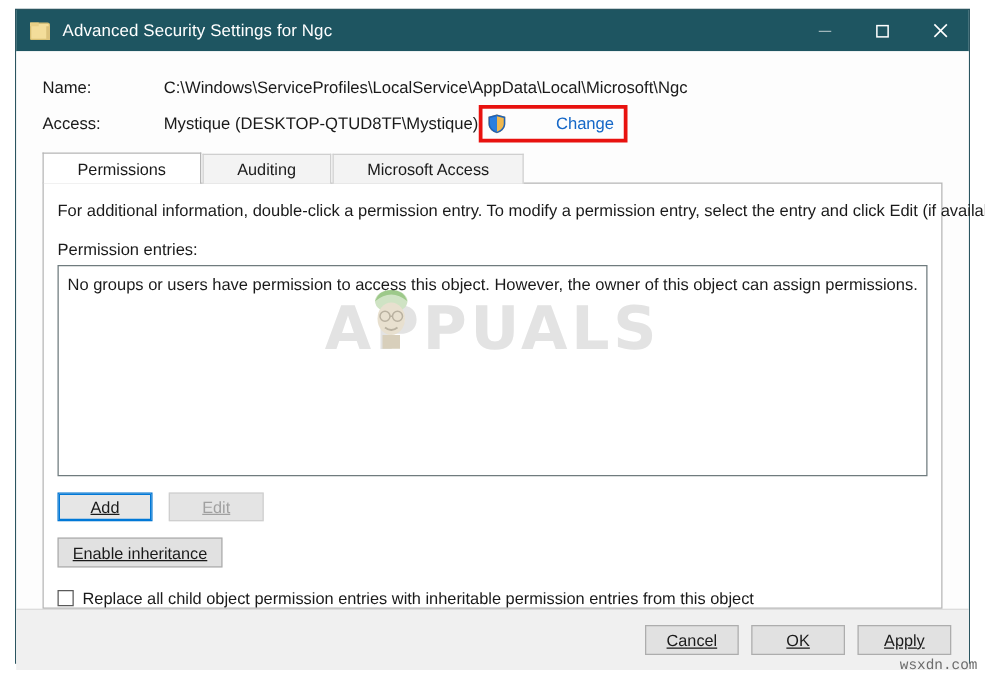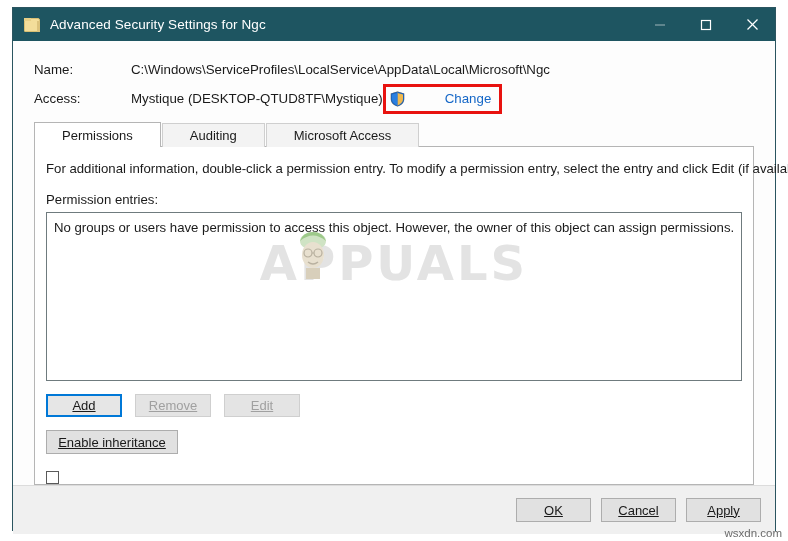--- a/index.html
+++ b/index.html
@@ -331,21 +331,21 @@
     min-width: 75px;
     height: 24px;
   }
 
   .wsxdn {
     position: absolute;
     right: 6px;
     bottom: 2px;
     font-size: 11.5px;
     color: #6c6c6c;
-    font-family: Liberation Sans, sans-serif;
+    font-family: Liberation Mono, monospace;
     margin-top: 24px;
   }
 </style>
 </head>
 <body>
 
 <div id="page">
 
   <div class="window">
 
@@ -435,45 +435,43 @@
               <rect x="13" y="39" width="14" height="11" fill="#d8cfbb"></rect>
             </svg>
           </div>
         </div>
 
         <div class="btnrow">
           <div class="btn focused">
             <span>Add</span>
           </div>
           <div class="btn disabled">
-            <span>Remove</span>
-          </div>
-          <div class="btn disabled">
             <span>Edit</span>
           </div>
         </div>
 
         <div class="inherit-row">
           <div class="btn btn-inherit">
             <span>Enable inheritance</span>
           </div>
         </div>
 
         <div class="checkrow">
           <div class="checkbox"></div>
+          <div class="check-label">Replace all child object permission entries with inheritable permission entries from this object</div>
         </div>
 
       </div>
 
       <div class="footer">
         <div class="btn">
+          <span>Cancel</span>
+        </div>
+        <div class="btn">
           <span>OK</span>
-        </div>
-        <div class="btn">
-          <span>Cancel</span>
         </div>
         <div class="btn">
           <span>Apply</span>
         </div>
       </div>
 
     </div>
   </div>
 
   <div class="wsxdn">wsxdn.com</div>

